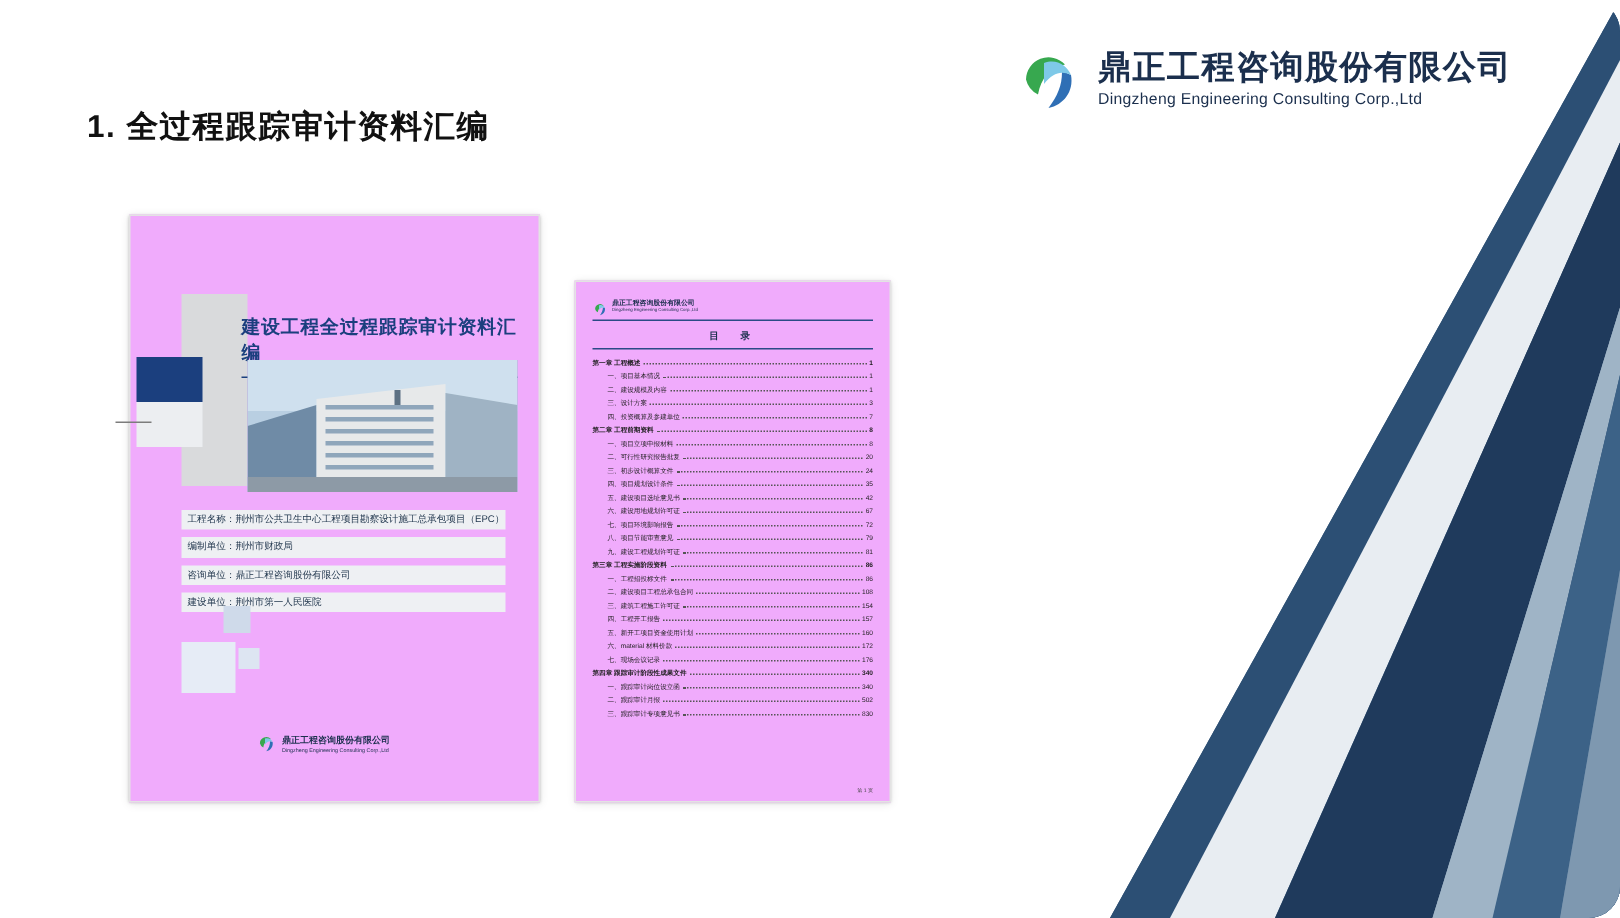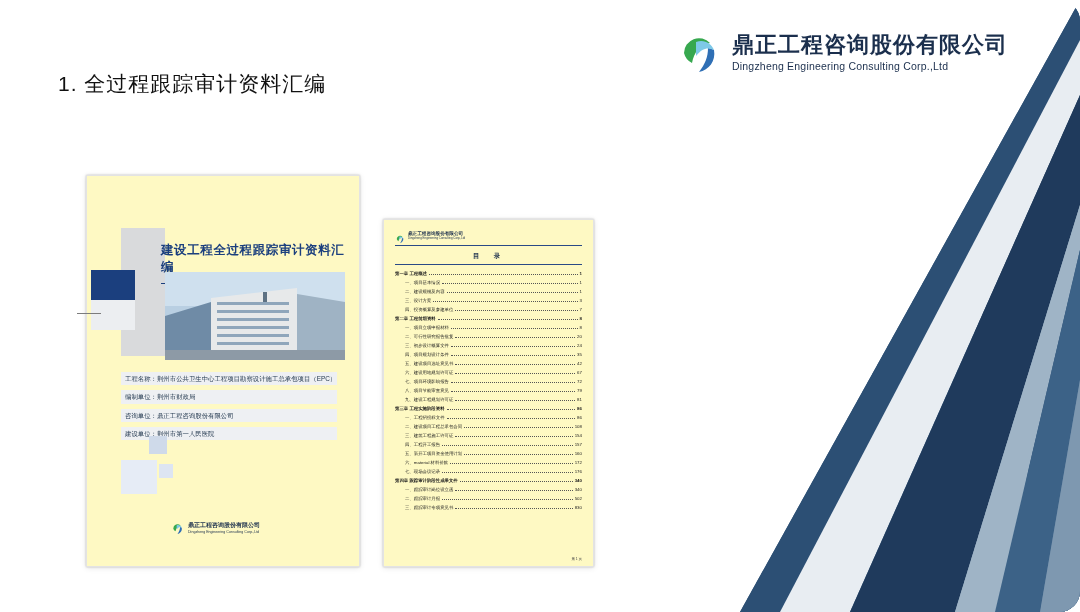--- a/index.html
+++ b/index.html
@@ -62,38 +62,37 @@
     margin-top: 3px;
     white-space: nowrap;
   }
 
   
   .heading {
     position: absolute;
     left: 58px;
     top: 70px;
     font-size: 21px;
-    font-weight: normal;
+    font-weight: bold;
     color: #111111;
     letter-spacing: 1px;
   }
 
   
   .docs {
     position: absolute;
     left: 86px;
     top: 143px;
   }
 
   
   .page {
-    background: #fef9c3;
+    background: #f0abfc;
     box-shadow: 0 0 2px rgba(0,0,0,0.22), 0 1px 6px rgba(0,0,0,0.10);
     position: absolute;
-    margin-top: 32px;
   }
   .page-cover {
     left: 0;
     top: 0;
     width: 272px;
     height: 390px;
     border: 1px solid #e3e3e3;
   }
   .cover-inner { position: absolute; inset: 0; }
 

